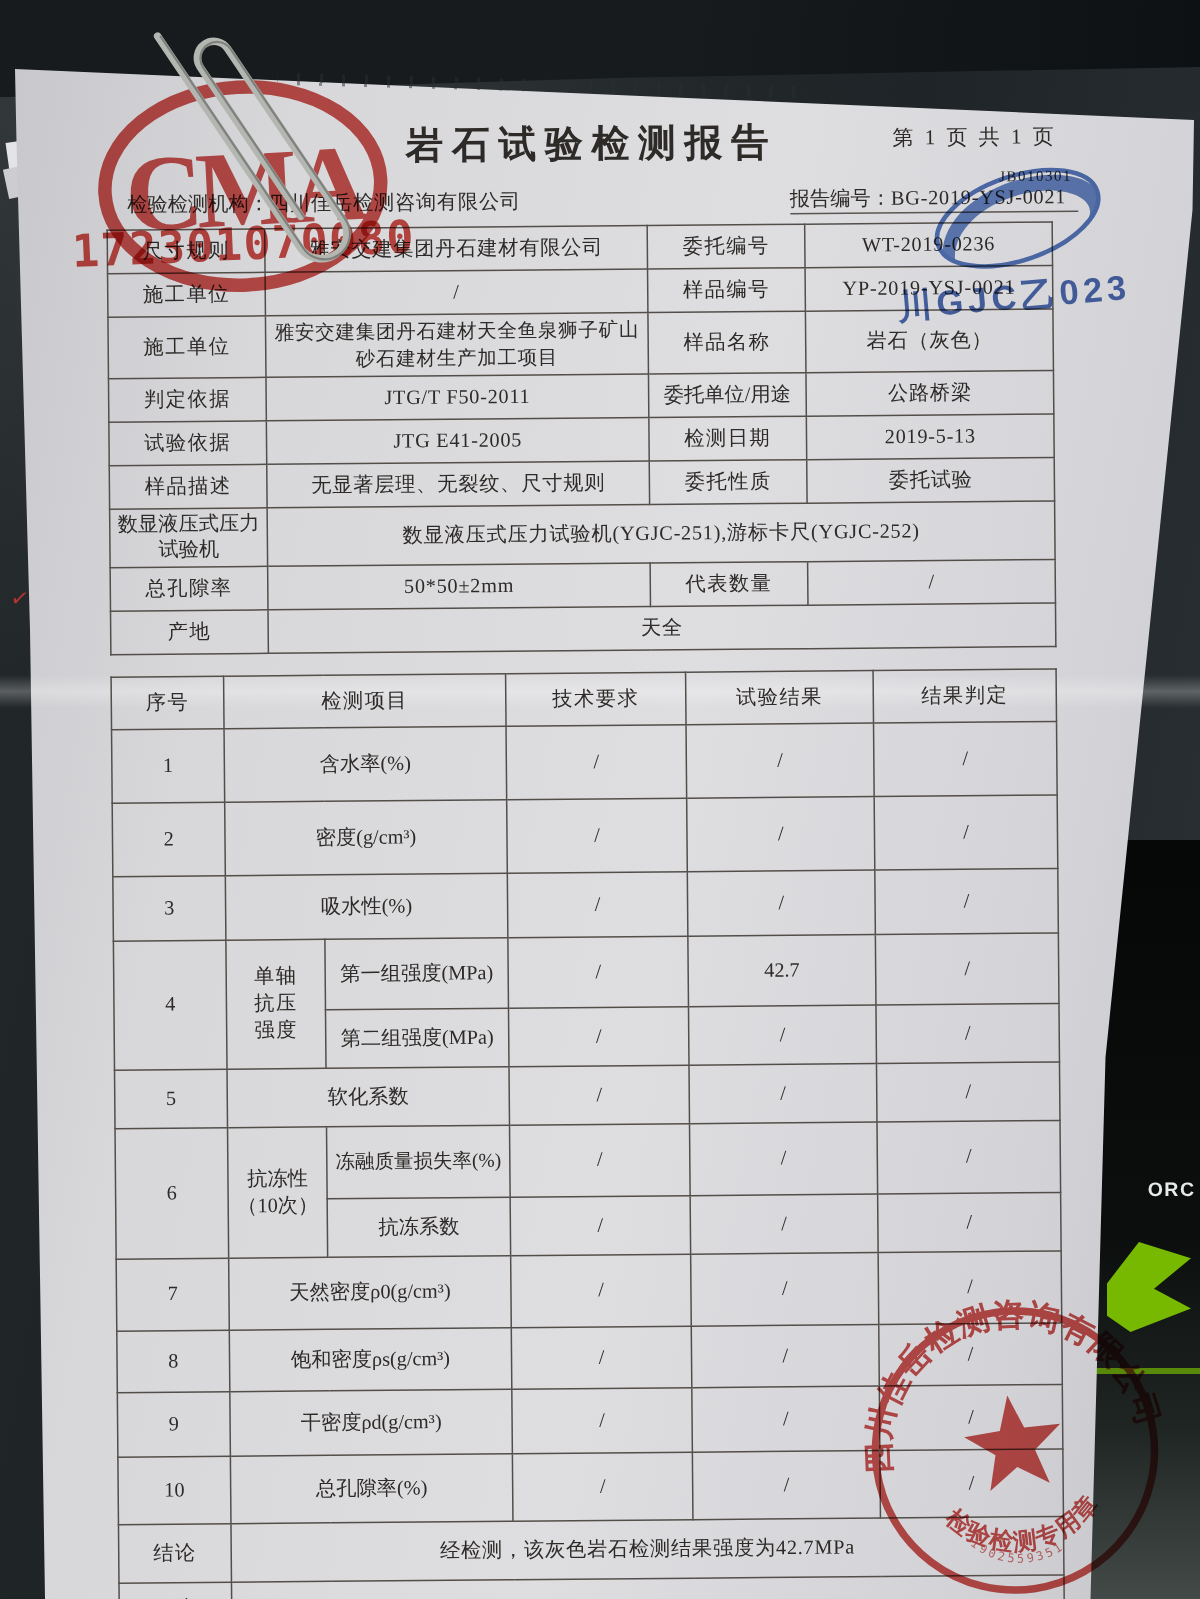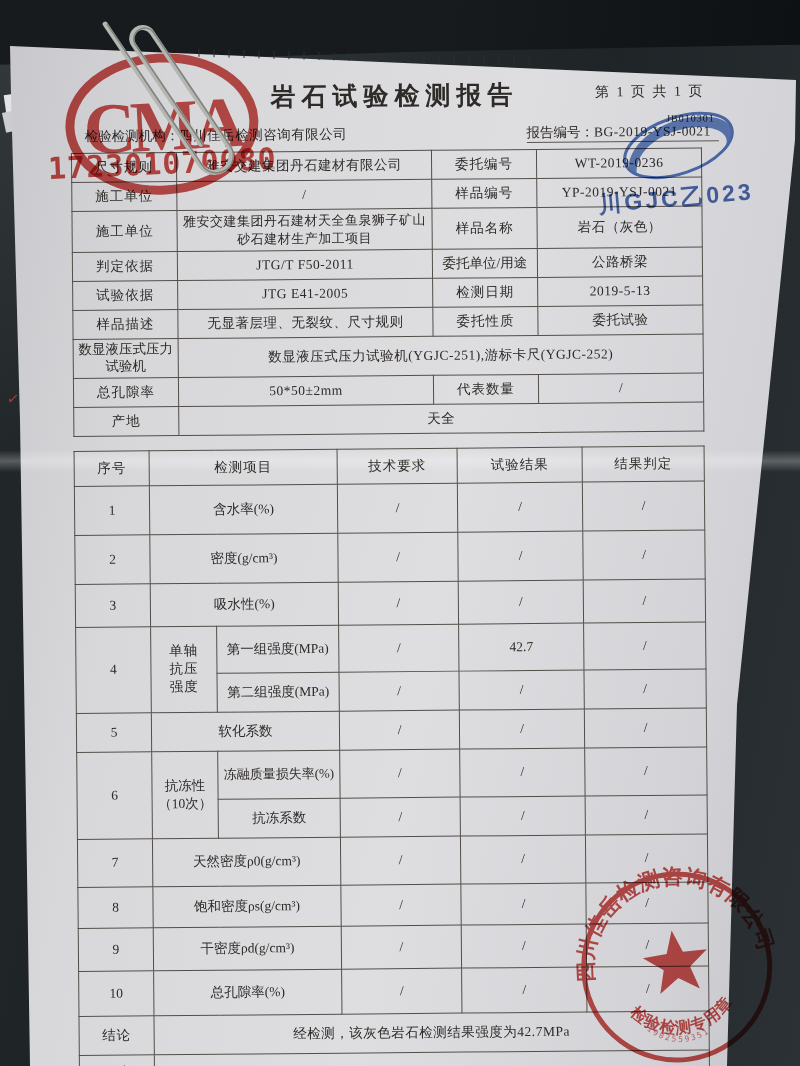--- a/index.html
+++ b/index.html
@@ -64,20 +64,25 @@
   .round-stamp{position:absolute;left:576px;top:866px;z-index:40;opacity:.85;mix-blend-mode:multiply;transform:rotate(-8deg);}
   .red-tick{position:absolute;left:7px;top:390px;z-index:5;color:#b5342e;font-size:15px;
     font-family:"DejaVu Sans",sans-serif;transform:rotate(8deg);}
 </style>
 </head>
 <body>
 
 <div class="canvas">
   <div class="top-shade"></div>
 
+  <div class="gpu">
+    <div class="gpu-text">ORC</div>
+    <div class="gpu-logo"></div>
+    <div class="gpu-line"></div>
+  </div>
 
   <div class="sheet1"></div>
   <div class="sheet2"></div>
 
   <div class="paper"></div>
   <div class="tear"></div>
   <div class="light-band"></div>
   <div class="red-tick">✓</div>
 
   <div class="content">

